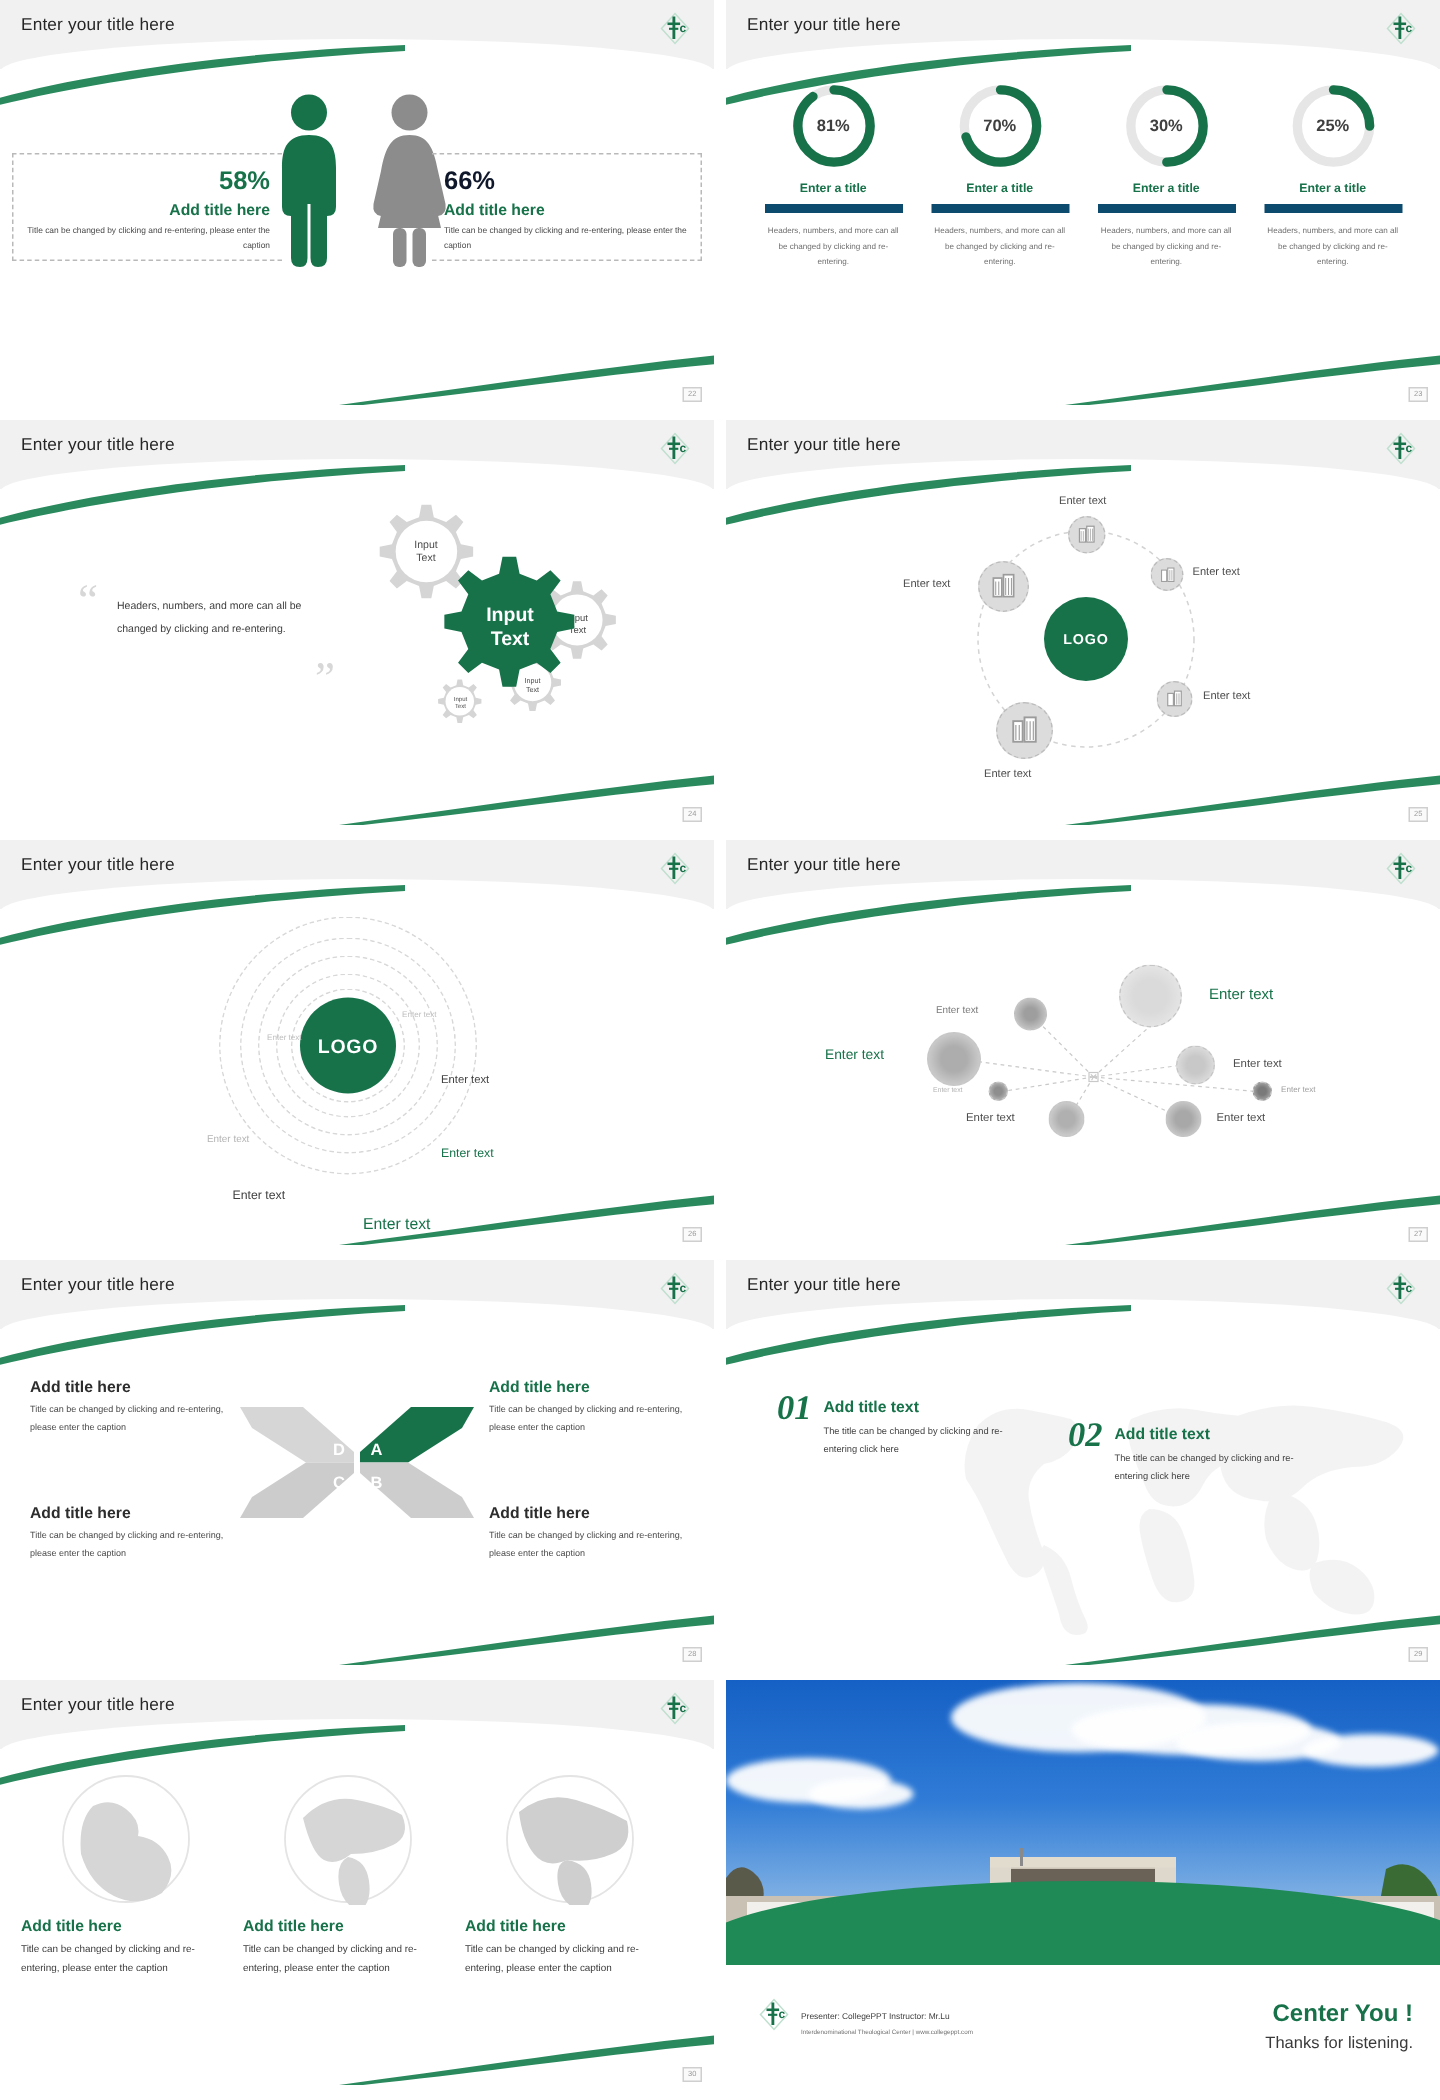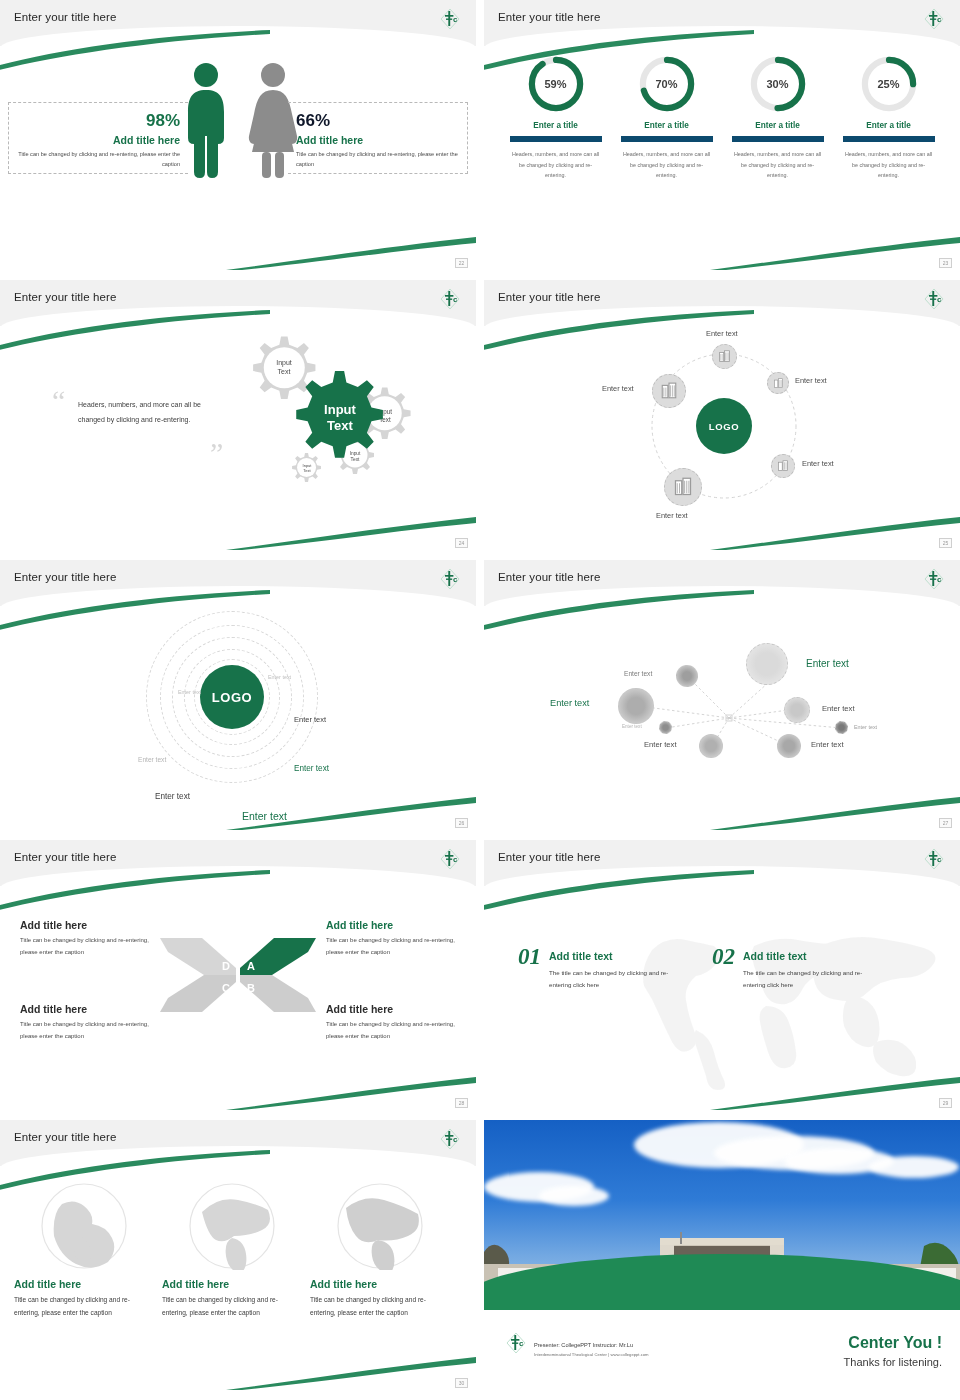--- a/index.html
+++ b/index.html
@@ -159,21 +159,21 @@
   </svg>
   <svg class="green-swoosh" viewBox="0 0 300 46" preserveAspectRatio="none">
     <path d="M0 44 C60 24 160 6 300 0 L300 4 C160 12 64 30 6 46 Z" fill="#2a8a5e"></path>
   </svg>
   <svg class="bot-swoosh" viewBox="0 0 260 40" preserveAspectRatio="none">
     <path d="M260 6 C180 14 90 28 0 40 L16 40 C110 30 190 18 260 12 Z" fill="#2a8a5e"></path>
   </svg>
 
   <div class="body">
     <div class="s1-left">
-      <div class="s1-pct g">98%</div>
+      <div class="s1-pct g">58%</div>
       <div class="s1-h">Add title here</div>
       <div class="s1-p">Title can be changed by clicking and re-entering, please enter the caption</div>
     </div>
     <svg style="position:absolute;left:178px;top:14px;" width="56" height="120" viewBox="0 0 56 120">
       <circle cx="28" cy="15" r="12" fill="#17724a"></circle>
       <path d="M28 30 C14 30 10 38 10 52 L10 78 Q10 84 16 84 L16 52 L16 112 Q16 118 22 118 Q27 118 27 112 L27 76 L29 76 L29 112 Q29 118 34 118 Q40 118 40 112 L40 52 L40 84 Q46 84 46 78 L46 52 C46 38 42 30 28 30 Z" fill="#17724a"></path>
     </svg>
     <svg style="position:absolute;left:245px;top:14px;" width="56" height="120" viewBox="0 0 56 120">
       <circle cx="28" cy="15" r="12" fill="#8c8c8c"></circle>
       <path d="M28 30 C16 30 12 38 9 54 L4 76 Q3 83 9 84 L14 62 L7 92 L49 92 L42 62 L47 84 Q53 83 52 76 L47 54 C44 38 40 30 28 30 Z" fill="#8c8c8c"></path>
@@ -208,21 +208,21 @@
   </svg>
 
   <div class="body">
     <div class="donuts">
       <div class="donut-col">
         <div class="donut">
           <svg viewBox="0 0 36 36" width="56" height="56">
             <circle cx="18" cy="18" r="15.5" fill="none" stroke="#e6e6e6" stroke-width="4"></circle>
             <circle cx="18" cy="18" r="15.5" fill="none" stroke="#17724a" stroke-width="4" stroke-dasharray="87.65 97.39" stroke-linecap="round" transform="rotate(-90 18 18)"></circle>
           </svg>
-          <div class="donut-val">59%</div>
+          <div class="donut-val">81%</div>
         </div>
         <div class="donut-title">Enter a title</div>
         <div class="donut-desc">Headers, numbers, and more can all be changed by clicking and re-entering.</div>
       </div>
       <div class="donut-col">
         <div class="donut">
           <svg viewBox="0 0 36 36" width="56" height="56">
             <circle cx="18" cy="18" r="15.5" fill="none" stroke="#e6e6e6" stroke-width="4"></circle>
             <circle cx="18" cy="18" r="15.5" fill="none" stroke="#17724a" stroke-width="4" stroke-dasharray="68.17 97.39" stroke-linecap="round" transform="rotate(-90 18 18)"></circle>
           </svg>
@@ -588,21 +588,21 @@
         <path d="M48 48 q14-14 34-10 t28 6 q10 8 2 18 t-20 12 q-12 10 -10 24 t8 30 q6 14 -4 20 t-18 -8 q-8 -16 -14 -30 t-14 -26 q-4 -18 8 -36z"></path>
         <path d="M92 128 q14 6 18 22 t10 28 q4 10 -6 10 t-12 -14 q-6 -18 -10 -30 t0 -16z"></path>
         <path d="M150 44 q22-10 44-6 t36 4 q16 4 10 16 t-22 14 q-14 4 -20 16 t-16 14 q-16 2 -22 -12 t-10 -26 q-4 -14 0 -20z"></path>
         <path d="M162 104 q16 0 22 14 t8 32 q2 14 -10 16 t-18 -16 q-6 -18 -8 -30 t6 -16z"></path>
         <path d="M216 44 q28-12 56-8 t48 10 q18 6 8 18 t-30 12 q-22 2 -34 14 t-30 8 q-20 -2 -24 -20 t6 -34z"></path>
         <path d="M246 92 q20 4 26 18 t2 28 q-4 10 -16 6 t-18 -20 q-4 -18 6 -32z"></path>
         <path d="M272 140 q18-6 30 4 t10 22 q-2 10 -16 8 t-24 -14 q-6 -14 0 -20z"></path>
       </g>
     </svg>
 
-    <div style="position:absolute;left:34px;top:58px;display:flex;align-items:flex-start;gap:8px;">
+    <div style="position:absolute;left:34px;top:40px;display:flex;align-items:flex-start;gap:8px;">
       <div class="num">01</div>
       <div style="padding-top:6px;">
         <div class="nh">Add title text</div>
         <div class="np" style="width:130px;">The title can be changed by clicking and re-entering click here</div>
       </div>
     </div>
 
     <div style="position:absolute;left:228px;top:58px;display:flex;align-items:flex-start;gap:8px;">
       <div class="num">02</div>
       <div style="padding-top:6px;">

